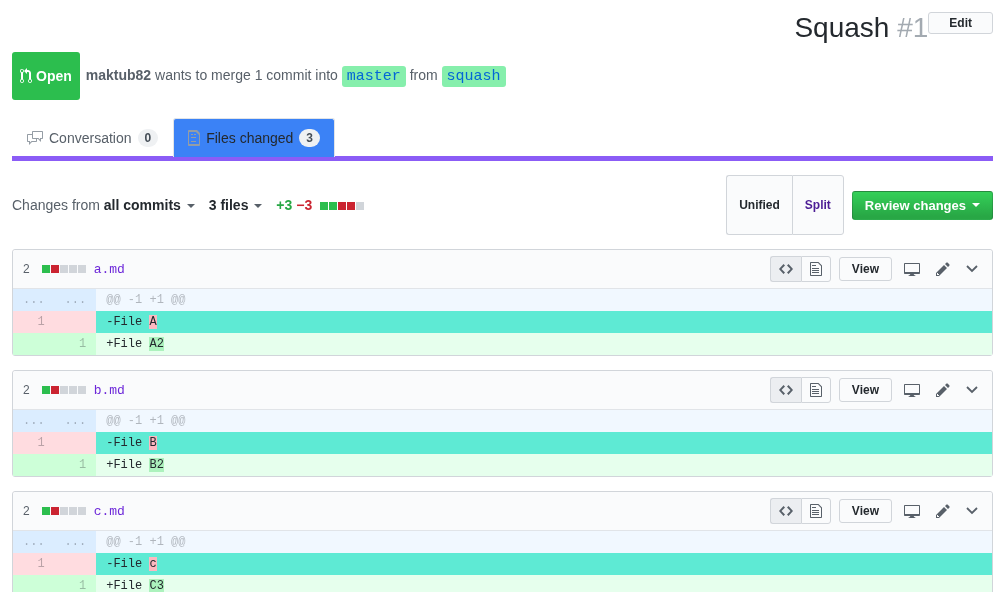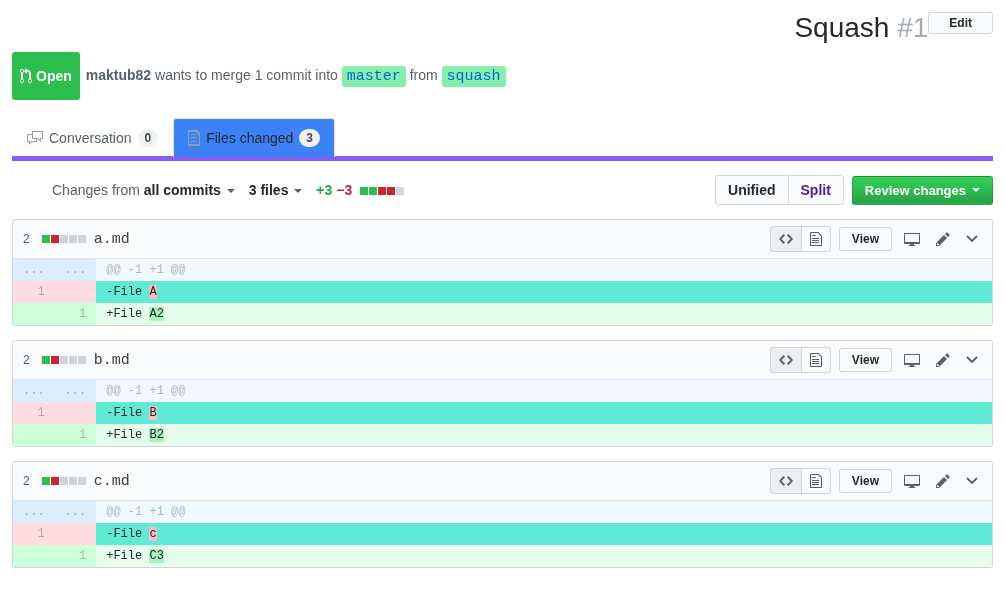--- a/index.html
+++ b/index.html
@@ -12,43 +12,43 @@
 .state-badge { background: #2cbe4e; color: #fff; font-weight: 600; padding: 16px 8px; border-radius: 3px; display: inline-flex; align-items: center; gap: 4px; font-size: 14px; }
 .state-badge svg { fill: #fff; }
 .author { font-weight: 600; color: #586069; }
 .meta-text { color: #586069; }
 .branch { font-family: SFMono-Regular, Consolas, "Liberation Mono", Menlo, monospace; font-size: 15px; background: #86efac; color: #0366d6; padding: 2px 5px; border-radius: 3px; }
 .tabs { margin-top: 18px; border-bottom: 5px solid #8b5cf6; display: flex; }
 .tab { padding: 10px 14px; color: #586069; display: inline-flex; align-items: center; gap: 6px; cursor: pointer; border: 1px solid transparent; border-bottom: none; margin-bottom: -1px; }
 .tab.active { background: #3b82f6; border-color: #e1e4e8; border-top: 1px solid #e1e4e8; border-radius: 3px 3px 0 0; color: #24292e; }
 .tab svg { fill: #959da5; }
 .counter { background: #eff1f3; color: #444d56; border-radius: 20px; font-size: 12px; font-weight: 600; padding: 2px 7px; min-width: 20px; text-align: center; }
-.toolbar { margin-top: 14px; display: flex; justify-content: space-between; align-items: center; margin-left: 40px; }
+.toolbar { margin-top: 14px; display: flex; justify-content: space-between; align-items: center; }
 .toolbar-left { display: flex; align-items: center; gap: 14px; color: #586069; }
 .toolbar-left strong { color: #24292e; font-weight: 600; }
 .dropdown-caret { display: inline-block; width: 0; height: 0; border-left: 4px solid transparent; border-right: 4px solid transparent; border-top: 4px solid currentColor; vertical-align: middle; margin-left: 2px; }
 .diffstat-add { color: #28a745; font-weight: 600; }
 .diffstat-del { color: #cb2431; font-weight: 600; }
 .diffstat-blocks { display: inline-flex; gap: 1px; margin-left: 4px; }
 .block { width: 8px; height: 8px; }
 .block.g { background: #2cbe4e; }
 .block.r { background: #cb2431; }
 .block.n { background: #d1d5da; }
 .toolbar-right { display: flex; align-items: center; gap: 8px; }
 .btn-group { display: inline-flex; }
-.btn { background: #fafbfc; border: 1px solid #d1d5da; padding: 6px 12px; font-size: 14px; font-weight: 600; color: #24292e; cursor: pointer; }
+.btn { background: #fafbfc; border: 1px solid #d1d5da; padding: 22px 12px; font-size: 12px; font-weight: 600; color: #24292e; cursor: pointer; }
 .btn-group .btn:first-child { border-radius: 3px 0 0 3px; border-right: none; }
 .btn-group .btn:last-child { border-radius: 0 3px 3px 0; }
 .btn.selected { color: #4c1d95; }
 .btn-primary { background: #279f43; background-image: linear-gradient(-180deg,#34d058,#28a745 90%); color: #fff; border: 1px solid rgba(27,31,35,.2); border-radius: 3px; padding: 6px 12px; font-weight: 600; font-size: 13px; cursor: pointer; display: inline-flex; align-items: center; gap: 4px; }
 .file { border: 1px solid #d1d5da; border-radius: 3px; margin-top: 14px; }
 .file-header { background: #fafbfc; border-bottom: 1px solid #e1e4e8; padding: 6px 10px; display: flex; align-items: center; justify-content: space-between; border-radius: 3px 3px 0 0; }
 .file-info { display: flex; align-items: center; gap: 8px; font-size: 12px; }
 .file-changes { color: #586069; }
-.file-name { font-family: SFMono-Regular, Consolas, "Liberation Mono", Menlo, monospace; font-size: 15px; color: #404040; }
+.file-name { font-family: SFMono-Regular, Consolas, "Liberation Mono", Menlo, monospace; font-size: 13px; color: #6d28d9; }
 .file-actions { display: flex; align-items: center; gap: 8px; }
 .icon-btn { background: #fafbfc; border: 1px solid #d1d5da; padding: 4px 8px; cursor: pointer; display: inline-flex; align-items: center; justify-content: center; }
 .icon-btn.active { background: #eceef1; }
 .icon-btn svg { fill: #586069; }
 .icon-btn-group { display: inline-flex; }
 .icon-btn-group .icon-btn:first-child { border-radius: 3px 0 0 3px; border-right: none; }
 .icon-btn-group .icon-btn:last-child { border-radius: 0 3px 3px 0; }
 .plain-icon { padding: 4px; cursor: pointer; display: inline-flex; }
 .plain-icon svg { fill: #586069; }
 .diff-table { width: 100%; border-collapse: collapse; font-family: SFMono-Regular, Consolas, "Liberation Mono", Menlo, monospace; font-size: 12px; }

